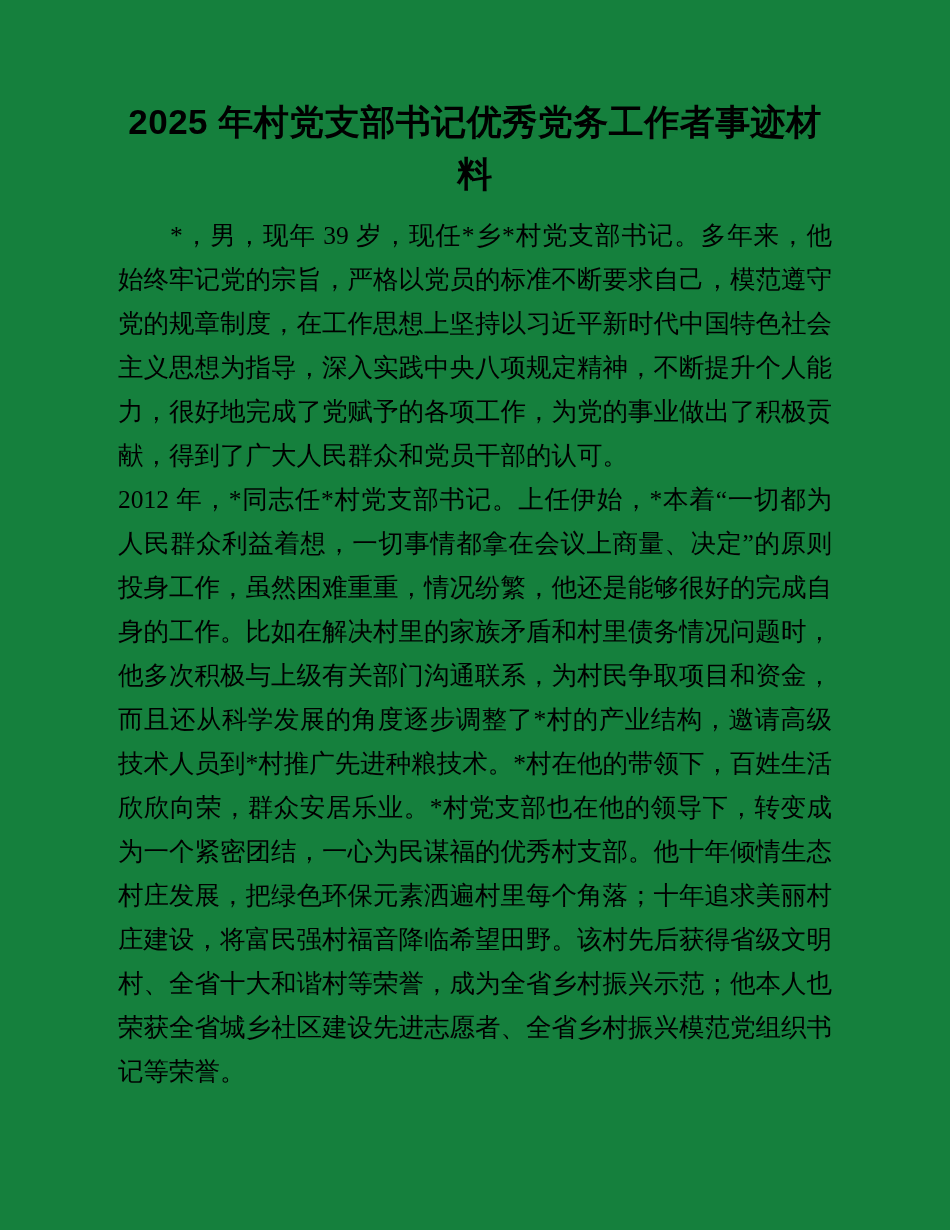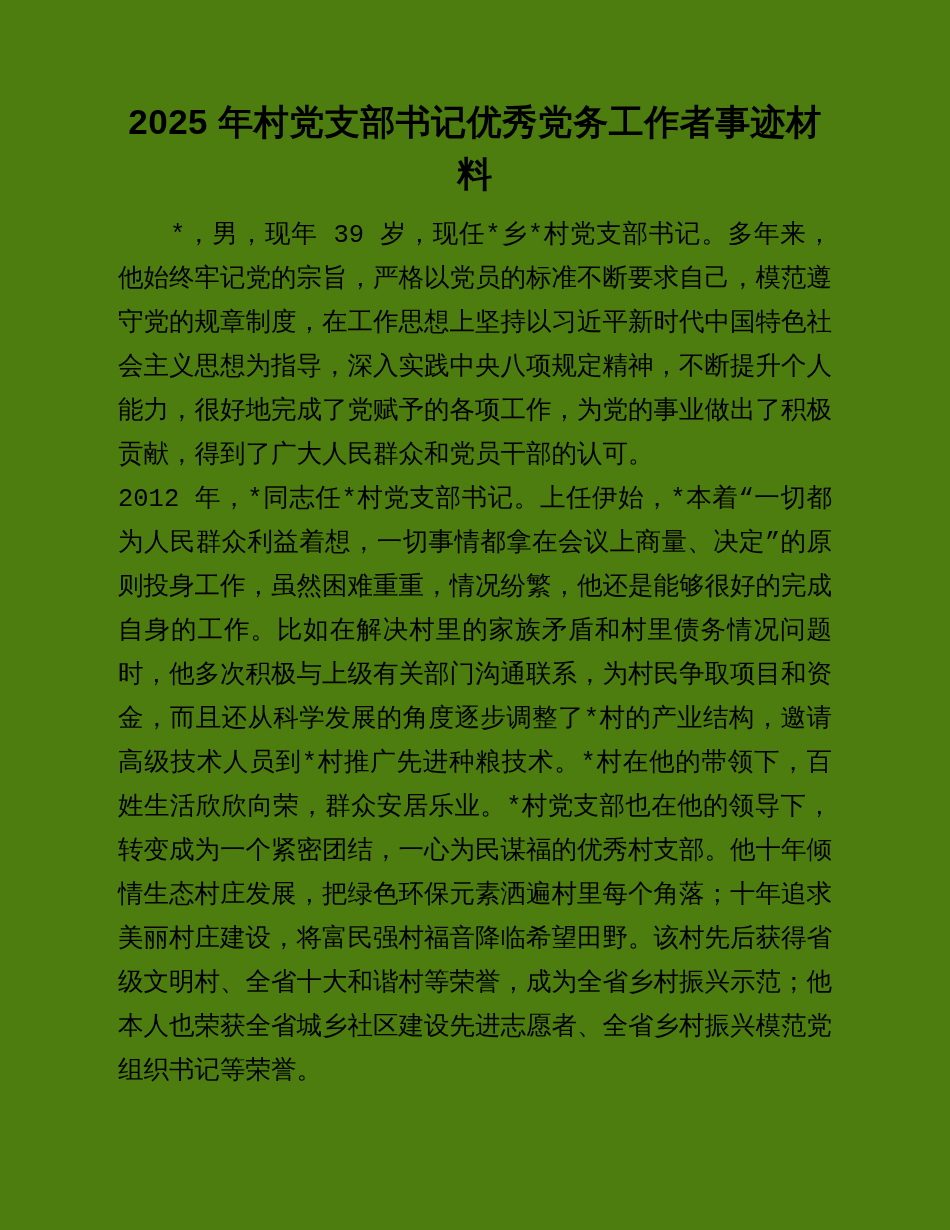--- a/index.html
+++ b/index.html
@@ -12,39 +12,39 @@
     height: 1230px;
     font-family: "Liberation Sans", sans-serif;
     color: #000000;
     overflow: hidden;
   }
   .page {
     width: 950px;
     height: 1230px;
     box-sizing: border-box;
     padding: 96px 118px 0 118px;
-    background: #4d7c0f;
+    background: #15803d;
     position: relative;
   }
   .doc-title {
     font-family: "Liberation Sans", sans-serif;
     font-weight: bold;
     font-size: 35px;
     line-height: 52px;
     text-align: center;
     letter-spacing: 0.5px;
     margin: 0 0 10px 0;
     padding: 0 4px;
     color: #000000;
   }
   .doc-body {
     margin-top: 14px;
   }
   .para {
-    font-family: Liberation Mono, monospace;
+    font-family: Liberation Serif, serif;
     font-size: 25.5px;
     line-height: 44px;
     text-align: justify;
     text-justify: inter-ideograph;
     margin: 0;
     color: #000000;
     letter-spacing: 0px;
   }
   .para.indent {
     text-indent: 52px;

